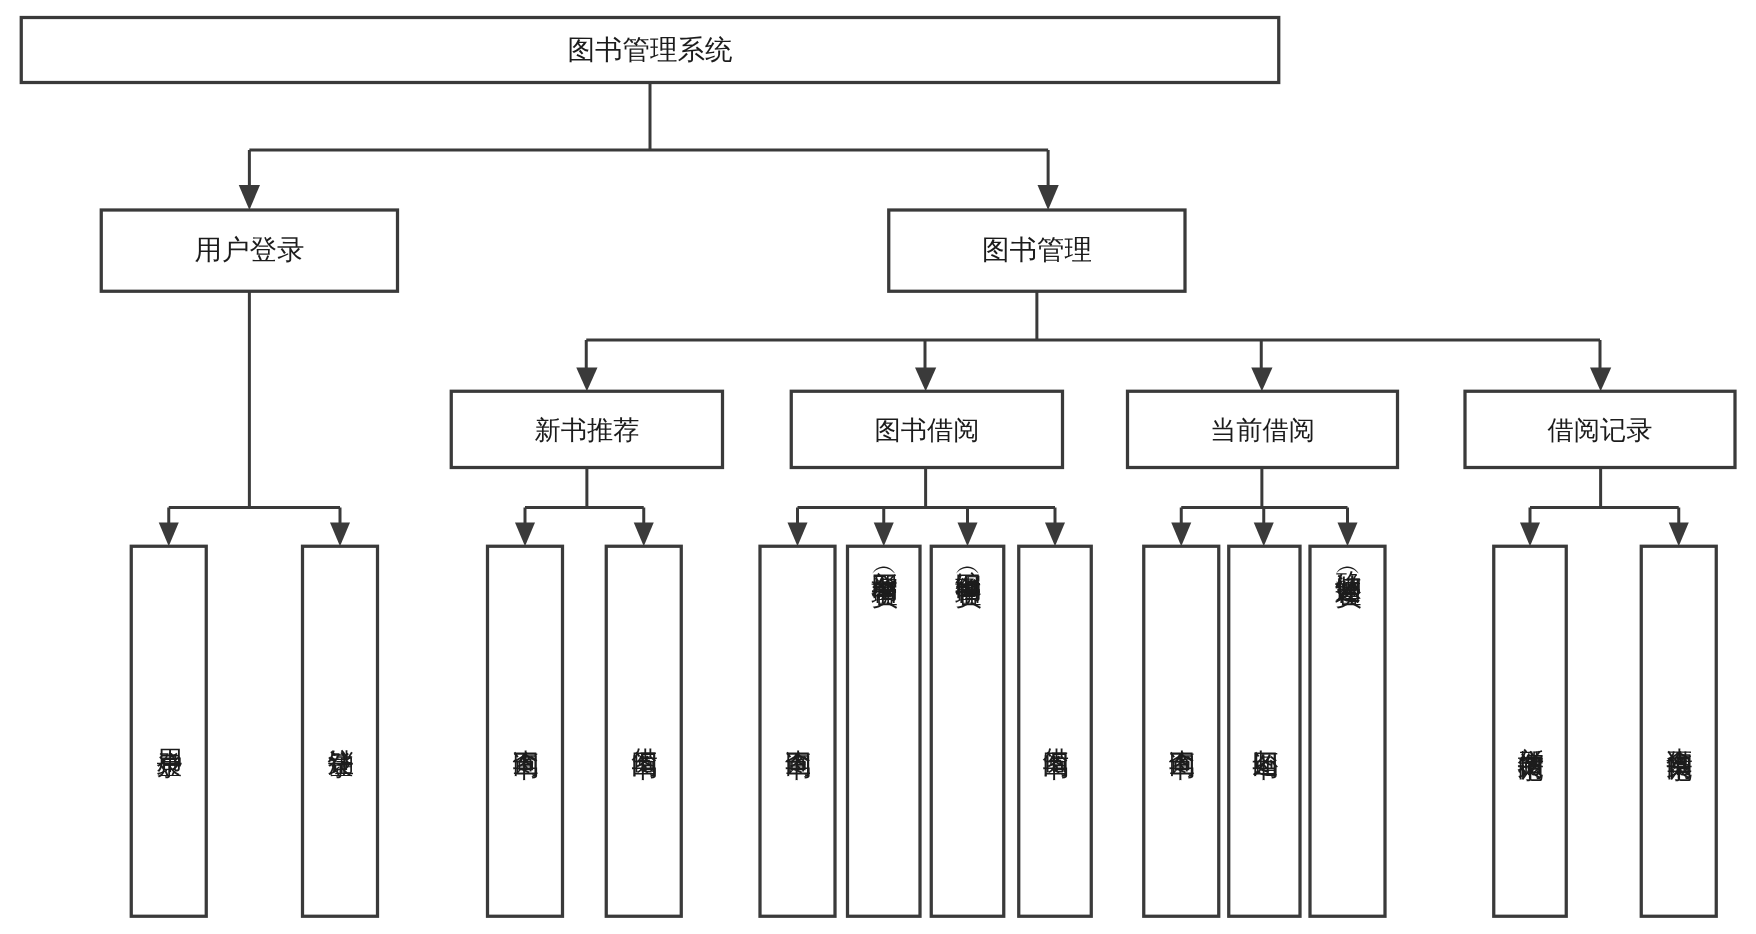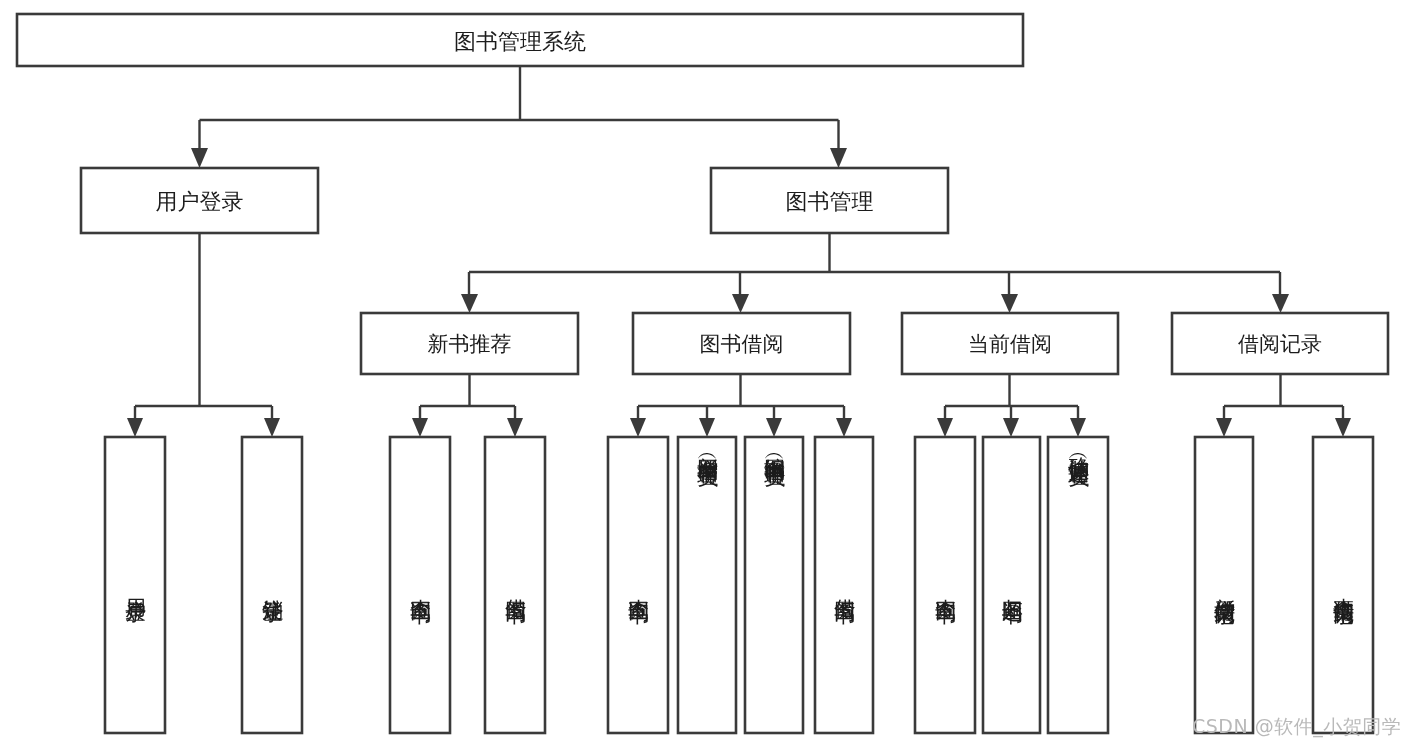--- a/index.html
+++ b/index.html
@@ -210,15 +210,14 @@
   <div class="leaf-label-wrap" style="left:608px;  top:437px; width:60px; height:296px;">查询图书</div>
   <div class="leaf-label-wrap" style="left:678px;  top:440px; width:58px; height:290px; justify-content:flex-start;">新增图书（管理员）</div>
   <div class="leaf-label-wrap" style="left:745px;  top:440px; width:58px; height:290px; justify-content:flex-start;">编辑图书（管理员）</div>
   <div class="leaf-label-wrap" style="left:815px;  top:437px; width:58px; height:296px;">借阅图书</div>
   <div class="leaf-label-wrap" style="left:915px;  top:437px; width:60px; height:296px;">查询图书</div>
   <div class="leaf-label-wrap" style="left:983px;  top:437px; width:57px; height:296px;">归还图书</div>
   <div class="leaf-label-wrap" style="left:1048px; top:440px; width:60px; height:290px; justify-content:flex-start;">确认归还（管理员）</div>
   <div class="leaf-label-wrap" style="left:1195px; top:437px; width:58px; height:296px;">新增借阅记录</div>
   <div class="leaf-label-wrap" style="left:1313px; top:437px; width:60px; height:296px;">查询借阅记录</div>
 
-  <div class="watermark" style="left:1192px; top:714px;">CSDN @软件_小贺同学</div>
 
 </div>
 
 </body></html>

